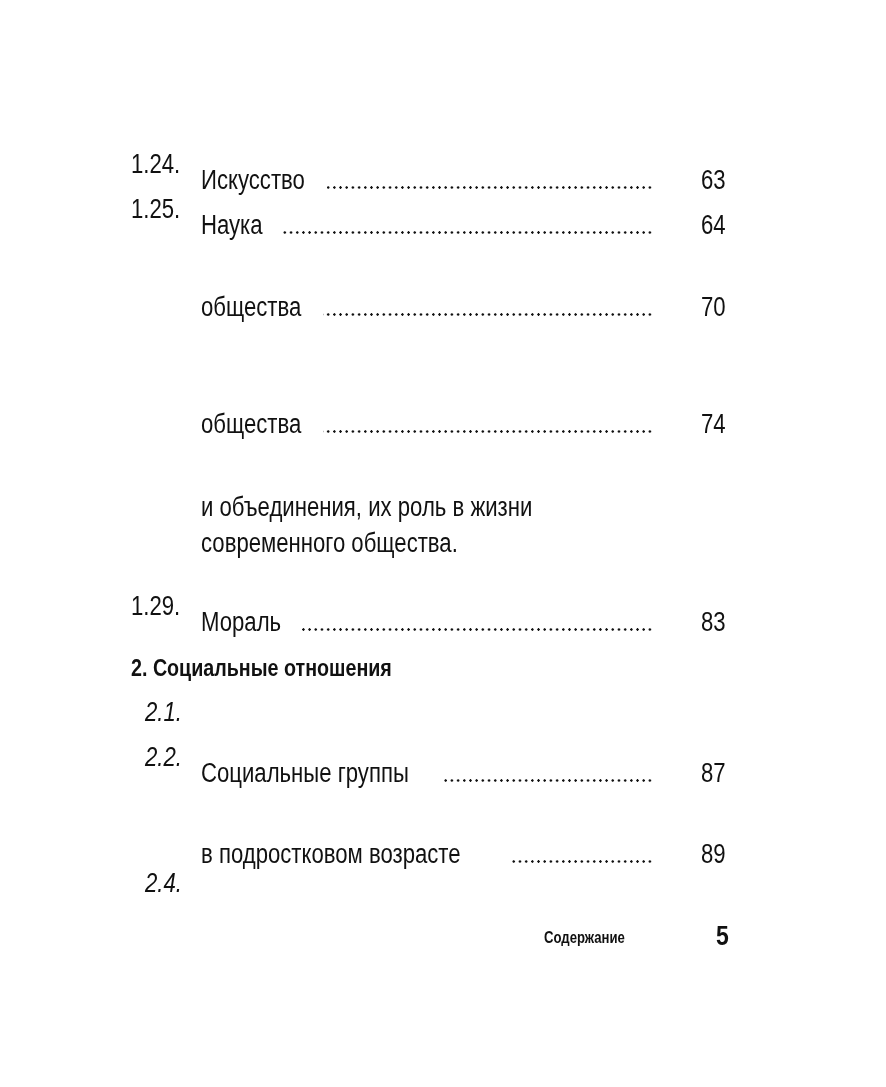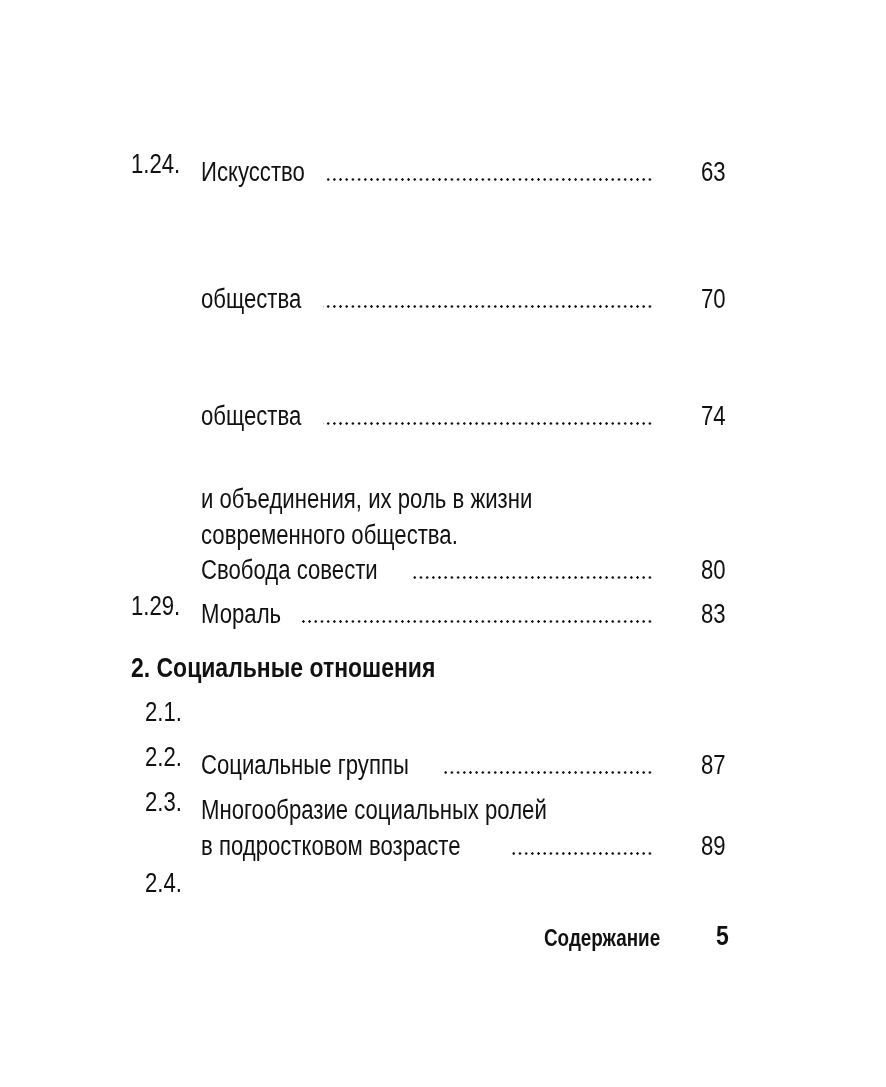--- a/index.html
+++ b/index.html
@@ -2,46 +2,54 @@
 <html><head>
 <meta charset="utf-8">
 <style>
   html, body { margin: 0; padding: 0; background: #ffffff; }
   body { width: 886px; height: 1087px; position: relative; overflow: hidden; color: #111111;
          font-family: "Liberation Sans", sans-serif; }
   .page { position: absolute; left: 0; top: 0; width: 886px; height: 1087px; }
   .line { position: absolute; left: 131px; width: 600px; height: 36px; font-size: 27px; line-height: 36px; white-space: nowrap; }
   .cond { display: inline-block; transform-origin: left center; transform: scaleX(0.82); }
   .num { position: absolute; left: 0; top: 0; }
-  .num.sec2 { left: 14px; }
-  .text-wrap { position: absolute; left: 70px; right: 0; top: 8px; height: 36px; display: flex; align-items: flex-end; overflow: hidden; gap: 8px; }
+  .num.sec2 { left: 14px; font-style: italic; }
+  .text-wrap { position: absolute; left: 70px; right: 0; top: 16px; height: 36px; display: flex; align-items: flex-end; overflow: hidden; gap: 8px; }
   .title { flex: 0 0 auto; }
   .leader { flex: 1 1 auto; overflow: hidden; margin: 0 4px 0 6px; position: relative; height: 36px; }
   .leader::after { content: ""; position: absolute; left: 0; right: 0; bottom: 9px; height: 3px;
     background-image: radial-gradient(circle, #111 1.1px, transparent 1.4px);
     background-size: 6.2px 3px; background-repeat: repeat-x; background-position: right bottom; }
   .page-no { flex: 0 0 auto; margin-left: 36px; }
-  .heading { position: absolute; left: 131px; top: 651px; font-size: 28px; font-weight: bold; line-height: 34px; white-space: nowrap; }
-  .footer-label { position: absolute; left: 544px; top: 925px; font-size: 23px; font-weight: bold; line-height: 26px; white-space: nowrap; }
+  .heading { position: absolute; left: 131px; top: 651px; font-size: 24px; font-weight: bold; line-height: 34px; white-space: nowrap; }
+  .footer-label { position: absolute; left: 544px; top: 925px; font-size: 16px; font-weight: bold; line-height: 26px; white-space: nowrap; }
   .footer-page { position: absolute; left: 716px; top: 920px; font-size: 28px; font-weight: bold; line-height: 32px; }
 </style>
 </head>
 <body>
 
 <div class="page">
 
   <div class="line" style="top:146px">
     <span class="num"><span class="cond">1.24.</span></span>
     <div class="text-wrap">
       <span class="title"><span class="cond" style="width:112px">Искусство</span></span>
       <span class="leader"></span>
       <span class="page-no"><span class="cond" style="width:30px">63</span></span>
     </div>
   </div>
 
+  <div class="line" style="top:191px">
+    <span class="num"><span class="cond">1.25.</span></span>
+    <div class="text-wrap">
+      <span class="title"><span class="cond" style="width:66px">Наука</span></span>
+      <span class="leader"></span>
+      <span class="page-no"><span class="cond" style="width:30px">64</span></span>
+    </div>
+  </div>
 
   <div class="line" style="top:273px">
     <div class="text-wrap">
       <span class="title"><span class="cond" style="width:108px">общества</span></span>
       <span class="leader"></span>
       <span class="page-no"><span class="cond" style="width:30px">70</span></span>
     </div>
   </div>
 
   <div class="line" style="top:390px">
@@ -53,27 +61,20 @@
   </div>
 
   <div class="line" style="top:509px">
     <div class="text-wrap">
       <span class="title"><span class="cond">современного общества.</span></span>
     </div>
   </div>
   <div class="line" style="top:473px">
     <div class="text-wrap">
       <span class="title"><span class="cond">и объединения, их роль в жизни</span></span>
-    </div>
-  </div>
-  <div class="line" style="top:544px">
-    <div class="text-wrap">
-      <span class="title"><span class="cond" style="width:196px">Свобода совести</span></span>
-      <span class="leader"></span>
-      <span class="page-no"><span class="cond" style="width:30px">80</span></span>
     </div>
   </div>
 
   <div class="line" style="top:588px">
     <span class="num"><span class="cond">1.29.</span></span>
     <div class="text-wrap">
       <span class="title"><span class="cond" style="width:86px">Мораль</span></span>
       <span class="leader"></span>
       <span class="page-no"><span class="cond" style="width:30px">83</span></span>
     </div>
@@ -89,26 +90,20 @@
 
   <div class="line" style="top:739px">
     <span class="num sec2"><span class="cond">2.2.</span></span>
     <div class="text-wrap">
       <span class="title"><span class="cond" style="width:226px">Социальные группы</span></span>
       <span class="leader"></span>
       <span class="page-no"><span class="cond" style="width:30px">87</span></span>
     </div>
   </div>
 
-  <div class="line" style="top:784px">
-    <span class="num sec2"><span class="cond">2.3.</span></span>
-    <div class="text-wrap">
-      <span class="title"><span class="cond">Многообразие социальных ролей</span></span>
-    </div>
-  </div>
   <div class="line" style="top:820px">
     <div class="text-wrap">
       <span class="title"><span class="cond" style="width:296px">в подростковом возрасте</span></span>
       <span class="leader"></span>
       <span class="page-no"><span class="cond" style="width:30px">89</span></span>
     </div>
   </div>
 
   <div class="line" style="top:865px">
     <span class="num sec2"><span class="cond">2.4.</span></span>

